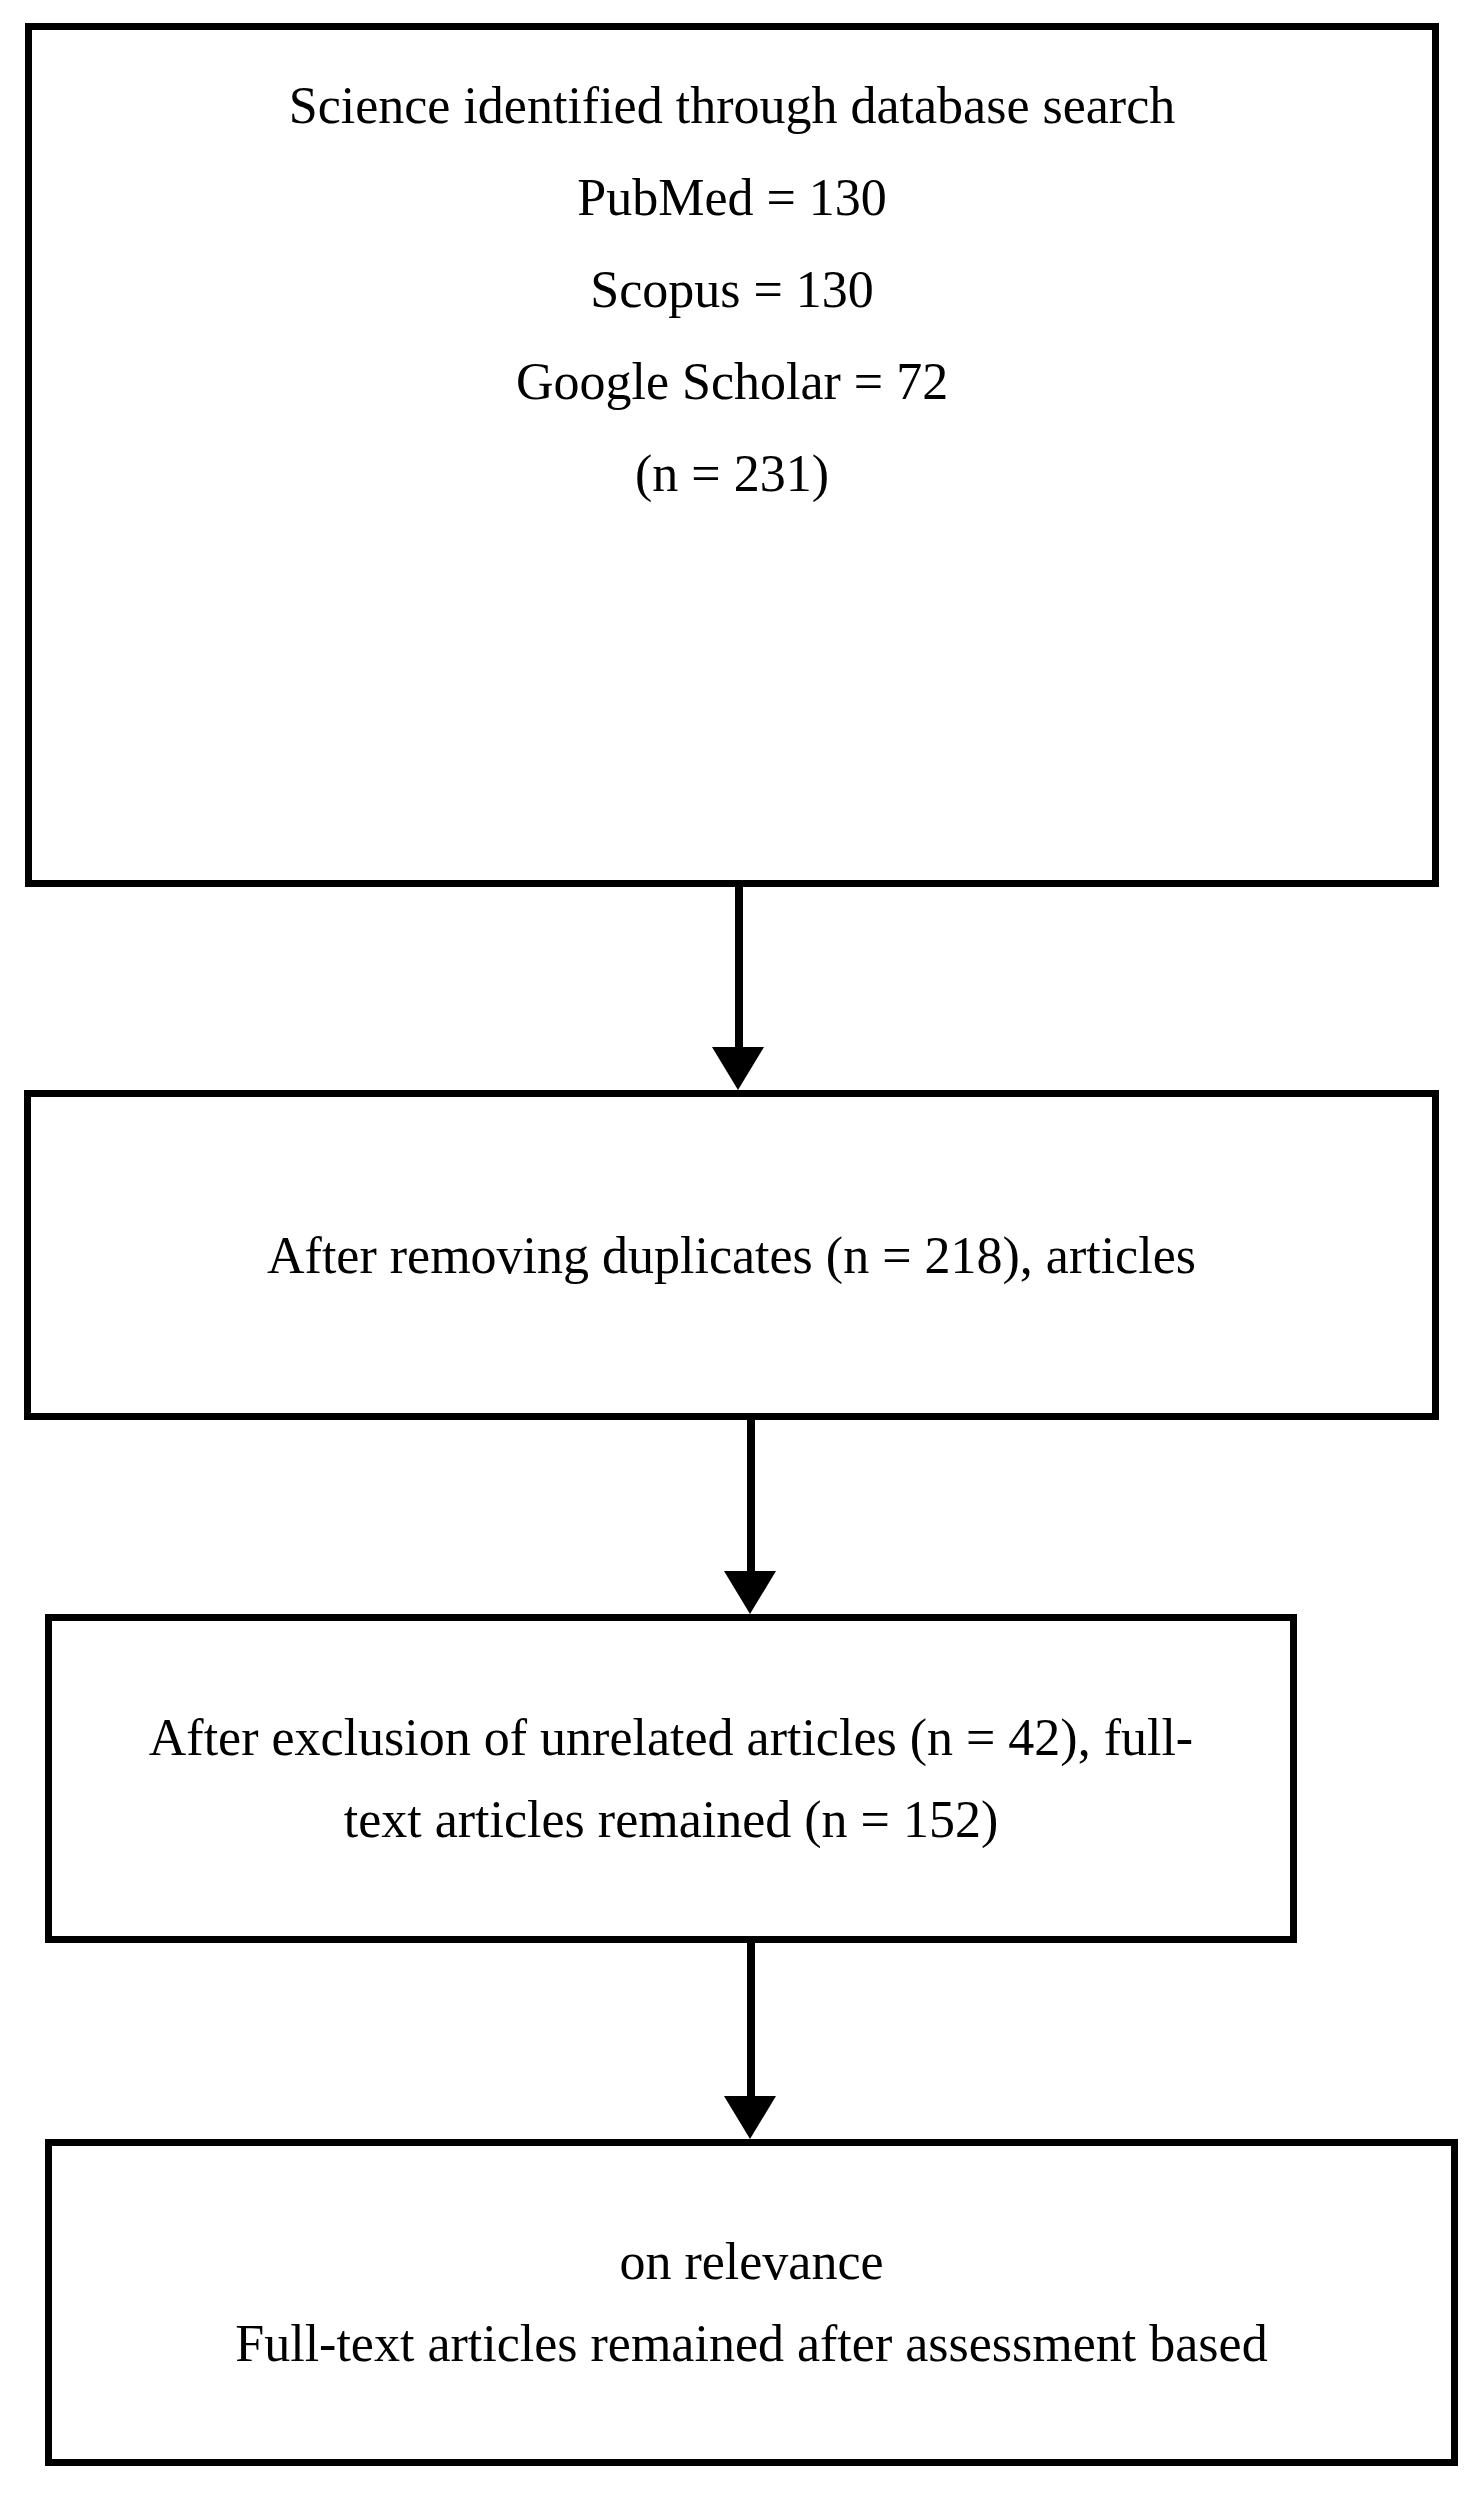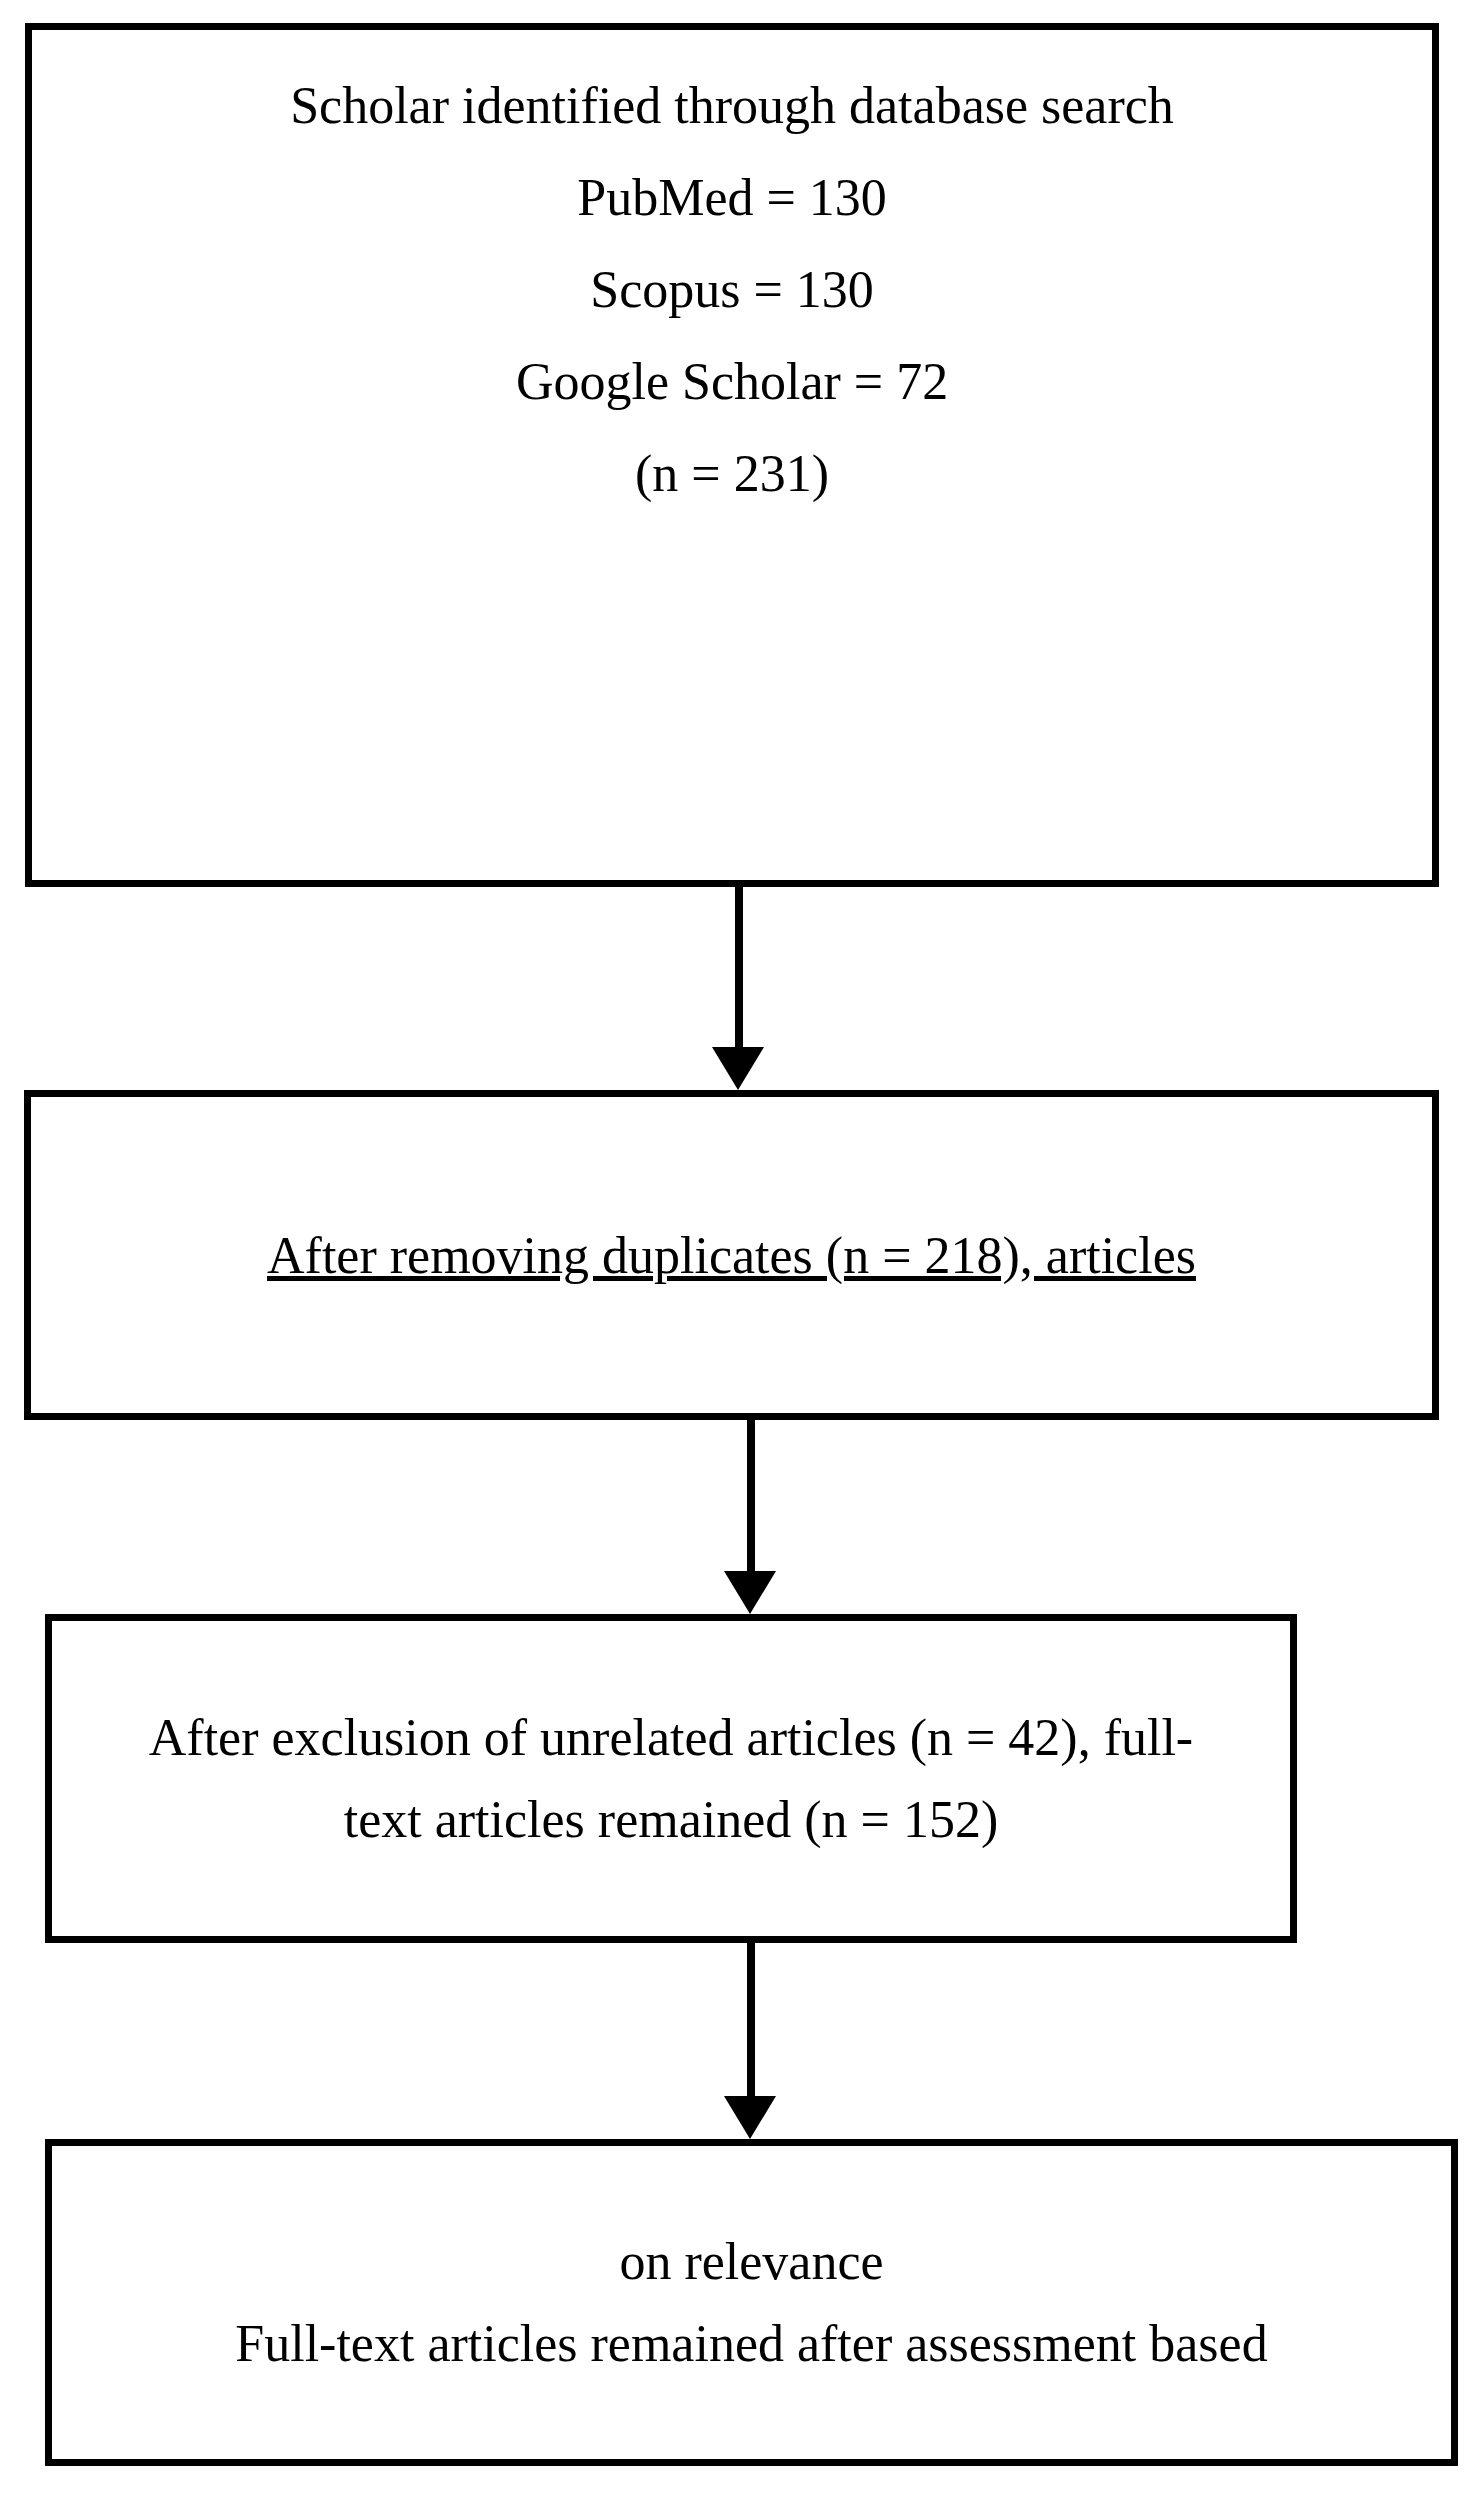--- a/index.html
+++ b/index.html
@@ -50,21 +50,20 @@
   #box-identification .line {
     margin-bottom: 29px;
   }
   
   #box-duplicates {
     left: 24px;
     top: 1090px;
     width: 1415px;
     height: 330px;
     justify-content: center;
-    text-decoration: underline;
   }
   #box-exclusion {
     left: 45px;
     top: 1614px;
     width: 1252px;
     height: 329px;
     justify-content: center;
   }
   #box-assessment {
     left: 45px;
@@ -115,21 +114,21 @@
   #connector-3 { left: 747px; top: 1943px; height: 195px; }
   #connector-3 .shaft { height: 153px; }
   #connector-3 .head  { top: 153px; }
 </style>
 </head>
 <body>
 
 <div id="canvas">
 
   <div class="flow-box" id="box-identification">
-    <span class="line">Scholar identified through database search</span>
+    <span class="line">Science identified through database search</span>
     <span class="line">PubMed = 130</span>
     <span class="line">Scopus = 130</span>
     <span class="line">Google Scholar = 72</span>
     <span class="line">(n = 231)</span>
   </div>
 
   <div class="connector" id="connector-1">
     <div class="shaft"></div>
     <div class="head"></div>
   </div>

